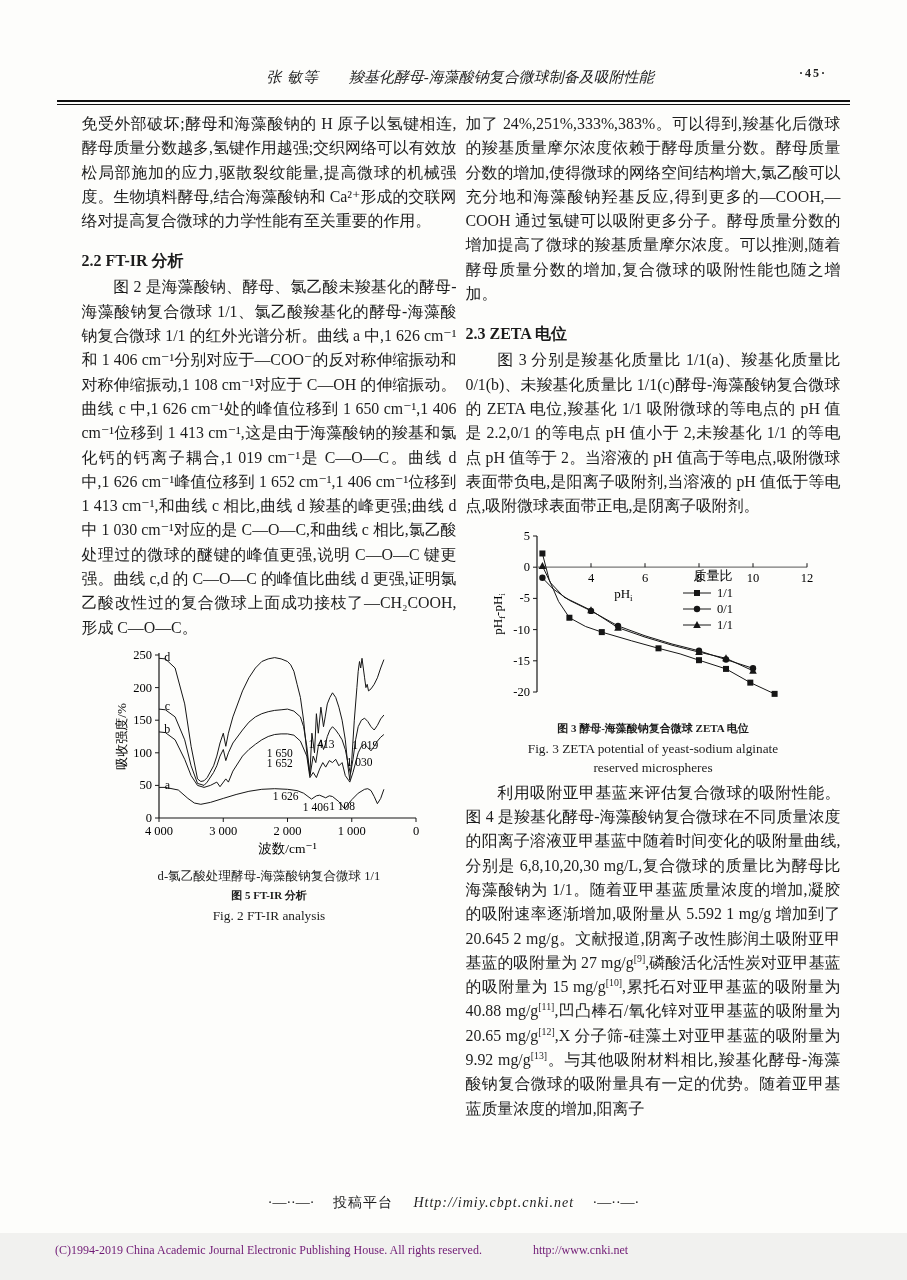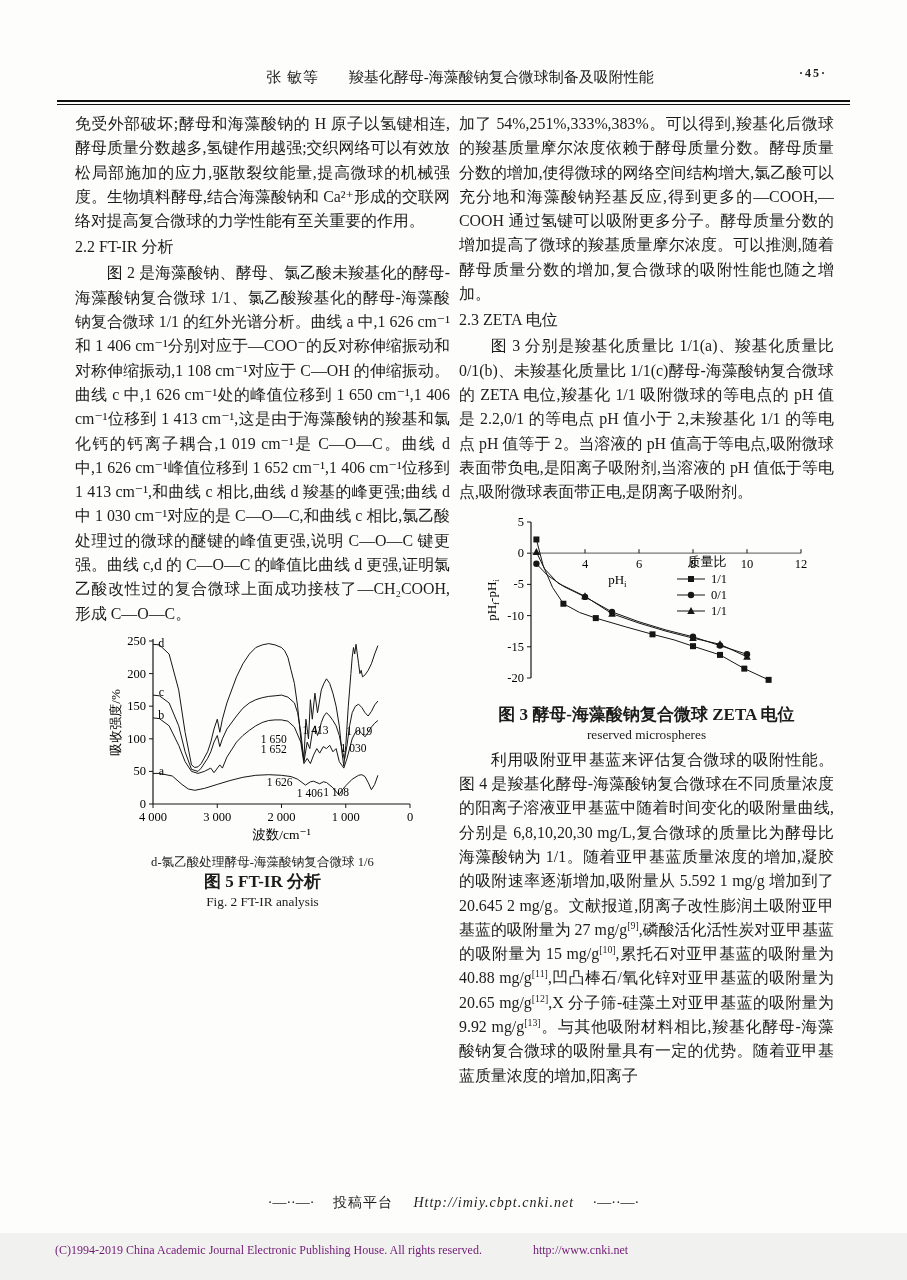--- a/index.html
+++ b/index.html
@@ -1,32 +1,32 @@
 <!DOCTYPE html>
 <html><head>
 <meta charset="utf-8">
 <style>
   html,body{margin:0;padding:0;background:#ffffff;}
   .page{position:relative;width:907px;height:1280px;background:#fdfdfb;overflow:hidden;
         font-family:"Liberation Serif","DejaVu Serif",serif;color:#1c1c1c;}
   .header{position:absolute;top:68px;left:75px;width:770px;height:26px;font-size:15px;}
-  .header .htitlewrap{position:absolute;left:0;right:0;text-align:center;top:0;}
+  .header .htitlewrap{position:absolute;left:0;right:0;text-align:center;top:0;font-style:italic;}
   .header .hauthor{margin-right:26px;letter-spacing:1px;}
   .header .hpage{position:absolute;right:18px;top:-2px;font-size:12px;font-weight:bold;letter-spacing:2px;}
   .rule{position:absolute;top:100px;left:57px;right:57px;height:2px;
         border-top:2.5px solid #111;border-bottom:1.2px solid #111;}
-  .content{position:absolute;top:112px;left:75px;width:772px;display:flex;gap:9px;}
+  .content{position:absolute;top:112px;left:75px;width:772px;display:flex;gap:9px;justify-content:center;}
   .col{width:375px;font-size:15.9px;line-height:24.3px;text-align:justify;text-justify:inter-ideograph;}
   .col p{margin:0;}
   .ind{text-indent:2em;}
-  h4.sec{font-size:16px;font-weight:normal;margin:2px 0 2px 0;line-height:24px;}
+  h4.sec{font-size:16px;font-weight:bold;margin:16px 0 2px 0;line-height:24px;}
   sup{font-size:0.62em;line-height:0;}
   .fig{margin:6px 0 4px 0;text-align:center;}
   .figlegend{font-size:12.6px;line-height:18px;text-align:center;margin:0;}
-  .capcn{font-size:17px;font-weight:bold;text-align:center;margin:3px 0 0 0;line-height:21px;}
+  .capcn{font-size:11px;font-weight:bold;text-align:center;margin:3px 0 0 0;line-height:21px;}
   .capen{font-size:13.3px;text-align:center;margin:1px 0 0 0;line-height:19px;}
   .platform{position:absolute;top:1194px;left:0;width:100%;text-align:center;font-size:14px;letter-spacing:1px;}
   .platform .deco{letter-spacing:0;margin:0 14px;}
   .platform .purl{margin-left:16px;font-style:italic;}
   .copystrip{position:absolute;top:1233px;left:0;width:100%;height:47px;background:#f1f1ef;}
   .copyline{position:absolute;top:10px;left:55px;right:40px;color:#701a75;font-size:12px;white-space:nowrap;}
   .copyline .curl{margin-left:48px;}
   svg text{font-family:"Liberation Serif","DejaVu Serif",serif;}
 </style>
 </head>
@@ -88,29 +88,29 @@
             <text x="54.3525" y="142.748" text-anchor="middle" font-size="12">a</text>
             <text x="166.79" y="110.8" text-anchor="middle" font-size="11.5">1 650</text>
             <text x="166.79" y="120.58" text-anchor="middle" font-size="11.5">1 652</text>
             <text x="208.55249999999998" y="101.672" text-anchor="middle" font-size="11.5">1 413</text>
             <text x="252.2425" y="102.976" text-anchor="middle" font-size="11.5">1 019</text>
             <text x="246.46" y="119.928" text-anchor="middle" font-size="11.5">1 030</text>
             <text x="172.5725" y="153.832" text-anchor="middle" font-size="11.5">1 626</text>
             <text x="202.77" y="164.916" text-anchor="middle" font-size="11.5">1 406</text>
             <text x="229.1125" y="163.612" text-anchor="middle" font-size="11.5">1 108</text>
           </svg>
-        <p class="figlegend">d-氯乙酸处理酵母-海藻酸钠复合微球 1/6</p>
+        <p class="figlegend">d-氯乙酸处理酵母-海藻酸钠复合微球 1/1</p>
         <p class="capcn">图 5  FT-IR 分析</p>
         <p class="capen">Fig. 2  FT-IR analysis</p>
       </div>
 
     </div>
 
     <div class="col">
-      <p>加了 54%,251%,333%,383%。可以得到,羧基化后微球的羧基质量摩尔浓度依赖于酵母质量分数。酵母质量分数的增加,使得微球的网络空间结构增大,氯乙酸可以充分地和海藻酸钠羟基反应,得到更多的—COOH,—COOH 通过氢键可以吸附更多分子。酵母质量分数的增加提高了微球的羧基质量摩尔浓度。可以推测,随着酵母质量分数的增加,复合微球的吸附性能也随之增加。</p>
+      <p>加了 24%,251%,333%,383%。可以得到,羧基化后微球的羧基质量摩尔浓度依赖于酵母质量分数。酵母质量分数的增加,使得微球的网络空间结构增大,氯乙酸可以充分地和海藻酸钠羟基反应,得到更多的—COOH,—COOH 通过氢键可以吸附更多分子。酵母质量分数的增加提高了微球的羧基质量摩尔浓度。可以推测,随着酵母质量分数的增加,复合微球的吸附性能也随之增加。</p>
       <h4 class="sec">2.3  ZETA 电位</h4>
       <p class="ind">图 3 分别是羧基化质量比 1/1(a)、羧基化质量比 0/1(b)、未羧基化质量比 1/1(c)酵母-海藻酸钠复合微球的 ZETA 电位,羧基化 1/1 吸附微球的等电点的 pH 值是 2.2,0/1 的等电点 pH 值小于 2,未羧基化 1/1 的等电点 pH 值等于 2。当溶液的 pH 值高于等电点,吸附微球表面带负电,是阳离子吸附剂,当溶液的 pH 值低于等电点,吸附微球表面带正电,是阴离子吸附剂。</p>
 
       <div class="fig">
         <svg id="zeta-svg" width="332" height="186" viewBox="0 0 332 186">
             <line x1="50" y1="12" x2="50" y2="168" stroke="#161616" stroke-width="1.2"></line>
             <line x1="50" y1="43.2" x2="320" y2="43.2" stroke="#777" stroke-width="1.2"></line>
             <line x1="46" y1="12" x2="50" y2="12" stroke="#161616" stroke-width="1"></line>
             <text x="43" y="16" text-anchor="end" font-size="12.5">5</text>
             <line x1="46" y1="43.2" x2="50" y2="43.2" stroke="#161616" stroke-width="1"></line>
@@ -163,20 +163,21 @@
             <rect x="207" y="66" width="6" height="6" fill="#161616"></rect>
             <text x="230" y="73" font-size="12.5">1/1</text>
             <line x1="196" y1="85" x2="224" y2="85" stroke="#161616" stroke-width="1"></line>
             <circle cx="210" cy="85" r="3.2" fill="#161616"></circle>
             <text x="230" y="89" font-size="12.5">0/1</text>
             <line x1="196" y1="101" x2="224" y2="101" stroke="#161616" stroke-width="1"></line>
             <path d="M210 97 L213.8 104 L206.2 104 Z" fill="#161616"></path>
             <text x="230" y="105" font-size="12.5">1/1</text>
           </svg>
         <p class="capcn">图 3  酵母-海藻酸钠复合微球 ZETA 电位</p>
+        <p class="capen">Fig. 3  ZETA potential of yeast-sodium alginate</p>
         <p class="capen">reserved microspheres</p>
       </div>
 
       <p class="ind">
         <span>利用吸附亚甲基蓝来评估复合微球的吸附性能。图 4 是羧基化酵母-海藻酸钠复合微球在不同质量浓度的阳离子溶液亚甲基蓝中随着时间变化的吸附量曲线,分别是 6,8,10,20,30 mg/L,复合微球的质量比为酵母比海藻酸钠为 1/1。随着亚甲基蓝质量浓度的增加,凝胶的吸附速率逐渐增加,吸附量从 5.592 1 mg/g 增加到了 20.645 2 mg/g。文献报道,阴离子改性膨润土吸附亚甲基蓝的吸附量为 27 mg/g</span><sup>[9]</sup><span>,磷酸活化活性炭对亚甲基蓝的吸附量为 15 mg/g</span><sup>[10]</sup><span>,累托石对亚甲基蓝的吸附量为 40.88 mg/g</span><sup>[11]</sup><span>,凹凸棒石/氧化锌对亚甲基蓝的吸附量为 20.65 mg/g</span><sup>[12]</sup><span>,X 分子筛-硅藻土对亚甲基蓝的吸附量为 9.92 mg/g</span><sup>[13]</sup><span>。与其他吸附材料相比,羧基化酵母-海藻酸钠复合微球的吸附量具有一定的优势。随着亚甲基蓝质量浓度的增加,阳离子</span>
       </p>
     </div>
 
   </div>
 

